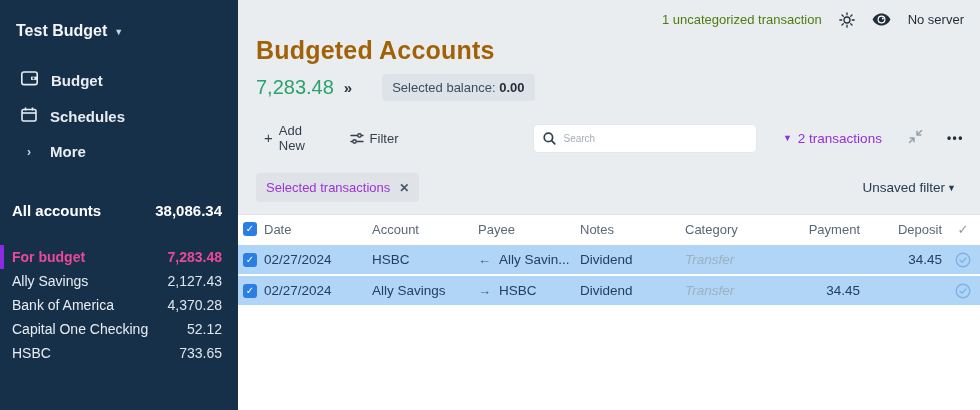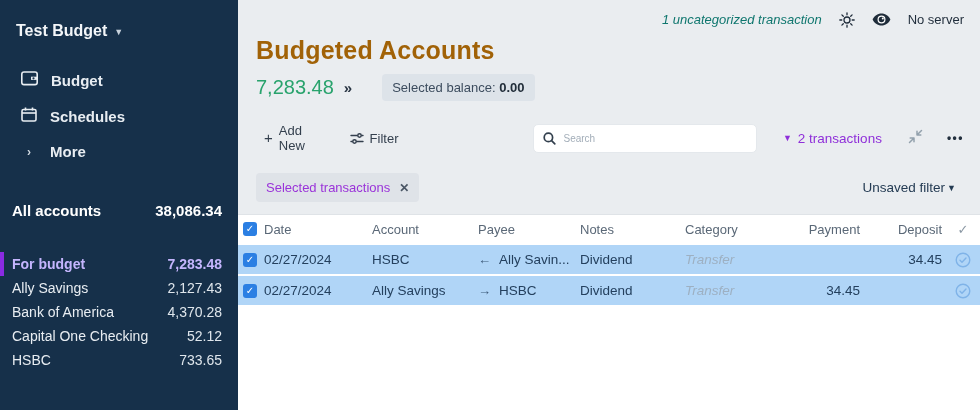--- a/index.html
+++ b/index.html
@@ -32,33 +32,33 @@
     padding: 9px 16px 9px 21px;
     font-size: 15px; color: #e8edf2; cursor: pointer; font-weight: bold;
   }
   .nav-item svg { flex: 0 0 auto; }
   .nav-item .chev { width: 16px; text-align: center; font-size: 12px; color: #cfd8e0; }
   .accounts { margin-top: 30px; font-size: 14px; }
   .acct-row {
     display: flex; justify-content: space-between; align-items: center;
     padding: 4px 16px 4px 12px; line-height: 16px; cursor: pointer;
   }
-  .acct-row.header { font-weight: 700; font-size: 15px; color: #ffffff; margin-bottom: 29px; }
+  .acct-row.header { font-weight: 700; font-size: 15px; color: #ffffff; margin-bottom: 22px; }
   .acct-row .val { color: #dfe6ec; }
   .acct-row.header .val { color: #ffffff; font-weight: 700; }
   .acct-row.selected { border-left: 4px solid #8a2be2; padding-left: 8px; }
-  .acct-row.selected .lbl, .acct-row.selected .val { color: #c4b5fd; font-weight: 700; }
+  .acct-row.selected .lbl, .acct-row.selected .val { color: #ec4899; font-weight: 700; }
 
   
   .main { flex: 1; display: flex; flex-direction: column; height: 410px; }
   .topbar {
     display: flex; align-items: center; justify-content: flex-end; gap: 17px;
     padding: 9px 16px 0 16px; height: 30px;
   }
-  .warning-text { color: #0f766e; font-size: 13px; font-style: italic; }
+  .warning-text { color: #4d7c0f; font-size: 13px; }
   .icon-btn { display: flex; align-items: center; cursor: pointer; color: #1f2c3a; }
   .server-status { color: #1f2c3a; font-size: 13px; cursor: pointer; }
 
   .page-head { padding: 6px 18px 0 18px; }
   .page-title { font-size: 25px; font-weight: 700; color: #a16207; letter-spacing: 0.2px; }
   .balance-row { display: flex; align-items: center; gap: 10px; margin-top: 9px; }
   .balance-amount { font-size: 20px; font-weight: 500; color: #29a36d; cursor: pointer; }
   .balance-expand { font-size: 15px; font-weight: 700; color: #2a3644; cursor: pointer; }
   .selected-balance-pill {
     background: #dde3e9; border-radius: 4px; padding: 6px 10px;

